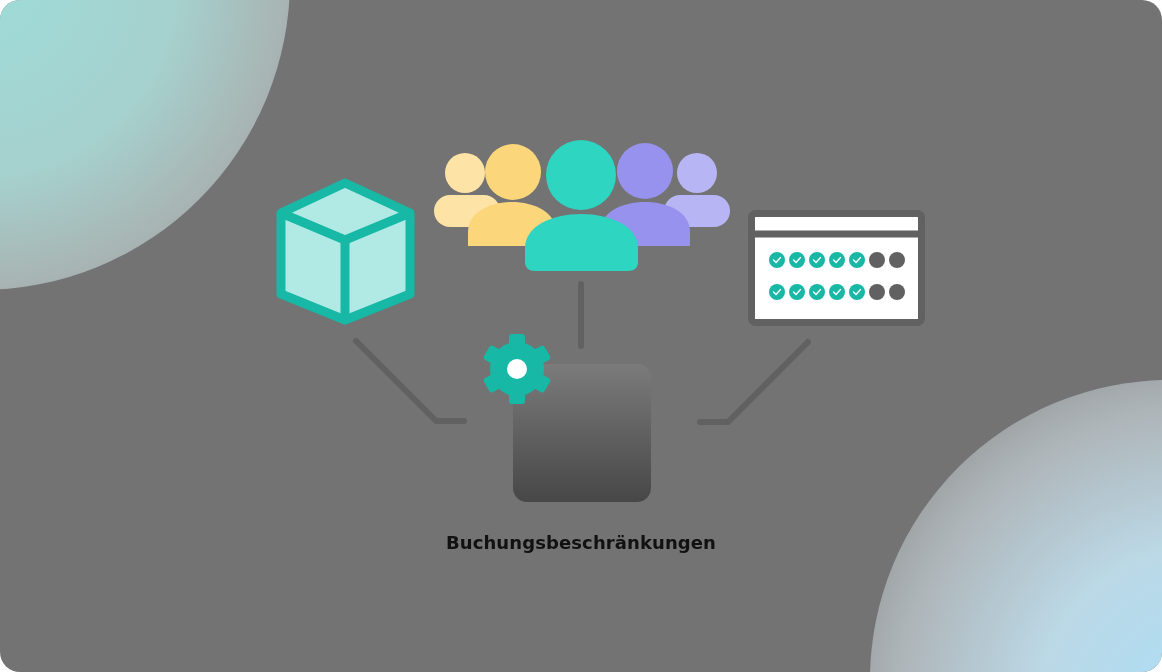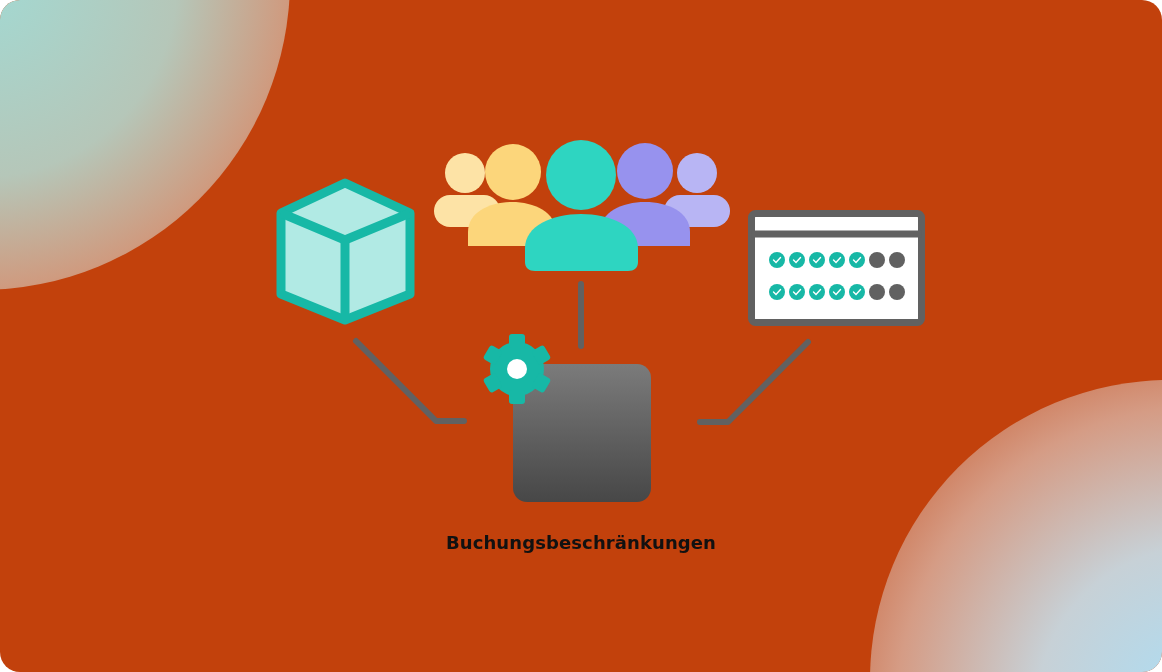--- a/index.html
+++ b/index.html
@@ -3,21 +3,21 @@
   <meta charset="utf-8">
   <style>
     html, body { margin: 0; padding: 0; }
     body {
       width: 1162px; height: 672px; overflow: hidden;
       background: #ffffff;
       font-family: "DejaVu Sans", sans-serif;
     }
     .card {
       position: relative; width: 1162px; height: 672px;
-      border-radius: 20px; overflow: hidden; background: #c2410c;
+      border-radius: 20px; overflow: hidden; background: #737373;
     }
     .glow-tl {
       position: absolute; left: -330px; top: -330px; width: 620px; height: 620px;
       border-radius: 50%;
       background: radial-gradient(circle at 50% 50%, rgba(160,226,222,0.95) 0%, rgba(178,232,228,0.8) 45%, rgba(220,244,242,0.5) 70%, rgba(255,255,255,0) 100%);
     }
     .glow-br {
       position: absolute; left: 870px; top: 380px; width: 600px; height: 600px;
       border-radius: 50%;
       background: radial-gradient(circle at 55% 55%, rgba(170,222,246,1) 0%, rgba(200,234,250,0.85) 35%, rgba(232,246,253,0.5) 65%, rgba(255,255,255,0) 100%);

